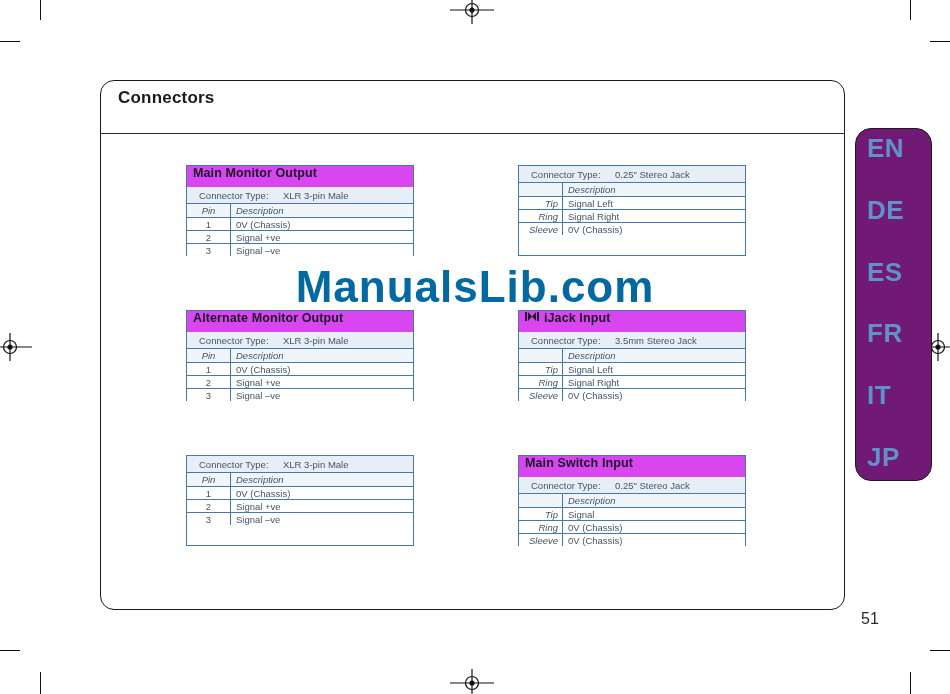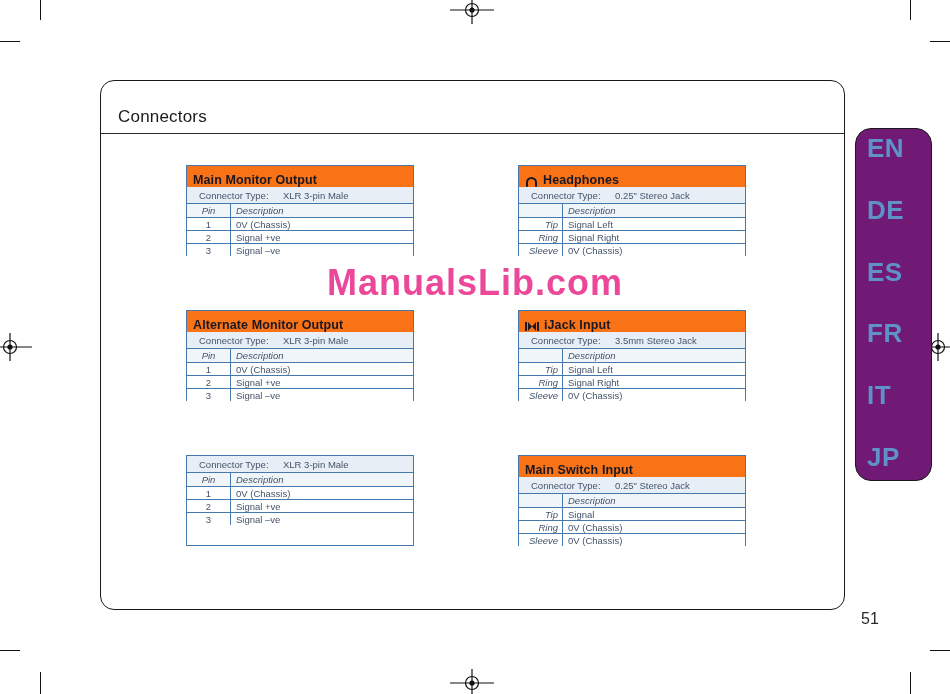--- a/index.html
+++ b/index.html
@@ -10,36 +10,36 @@
   
   .cropmark{position:absolute;background:#111;}
   
   .regmark{position:absolute;width:44px;height:28px;}
   
   #main-box{
     position:absolute;left:100px;top:80px;width:745px;height:530px;
     border:1.5px solid #1a1a1a;border-radius:14px;background:#fff;box-sizing:border-box;
   }
   #page-title{
-    position:absolute;left:17px;top:26px;font-size:17px;font-weight:normal;color:#1a1a1a;
+    position:absolute;left:17px;top:7px;font-size:17px;font-weight:bold;color:#1a1a1a;
     letter-spacing:0.2px;
   }
   #title-divider{position:absolute;left:0;top:52px;width:100%;height:1px;background:#2a2a2a;}
   
   #tables-grid{
     position:absolute;left:85px;top:84px;
     display:grid;grid-template-columns:228px 228px;grid-auto-rows:91px;
     column-gap:104px;row-gap:54px;
   }
   .ctable{
     width:228px;height:91px;border:1px solid #4579ae;background:#fff;
     box-sizing:border-box;display:flex;flex-direction:column;color:#44546b;
   }
   .t-titlebar{
-    background:#f97316;height:21px;display:flex;align-items:flex-end;
+    background:#d946ef;height:21px;display:flex;align-items:flex-start;
     padding-left:6px;gap:5px;flex:none;
   }
   .t-title{font-size:12.5px;font-weight:bold;color:#181826;letter-spacing:0.1px;}
   .t-icon{display:none;line-height:0;}
   .t-ctrow{
     background:#e7eef6;height:16px;display:flex;align-items:center;
     padding-left:12px;font-size:9.5px;color:#44546b;flex:none;
   }
   .t-ctlabel{width:84px;flex:none;}
   .t-ctvalue{}
@@ -54,21 +54,21 @@
     align-self:stretch;display:flex;align-items:center;padding:0 4px;
   }
   .cell2{flex:1;padding-left:5px;}
   .pin-table .t-row .cell1{justify-content:center;}
   .pin-table .t-hrow .cell1{justify-content:center;text-align:right;}
   .trs-table .cell1{justify-content:flex-end;font-style:italic;}
   .trs-table .t-hrow .cell1{font-style:italic;}
   
   #watermark{
     position:absolute;left:0;top:262px;width:100%;text-align:center;
-    font-size:36px;font-weight:bold;color:#ec4899;letter-spacing:1px;
+    font-size:44px;font-weight:bold;color:#0369a1;letter-spacing:1px;
     mix-blend-mode:multiply;z-index:6;pointer-events:none;white-space:nowrap;
   }
   
   #lang-tab{
     position:absolute;left:855px;top:128px;width:77px;height:353px;
     border:1.5px solid #1a1a1a;border-radius:16px;box-sizing:border-box;
     display:flex;flex-direction:column;justify-content:space-between;
     padding:6px 0 10px 11px;background:#701a75;
   }
   .lang-item{
@@ -142,29 +142,20 @@
             <span class="cell1">2</span>
             <span class="cell2">Signal +ve</span>
           </div>
           <div class="t-row">
             <span class="cell1">3</span>
             <span class="cell2">Signal –ve</span>
           </div>
         </div>
 
   <div class="ctable trs-table">
-    <div class="t-titlebar">
-      <span class="t-icon icon-hp" style="display: inline-block;">
-        <svg width="13" height="11" viewBox="0 0 13 11">
-          <path d="M2 10 L2 6.5 A4.5 4.5 0 0 1 11 6.5 L11 10" fill="none" stroke="#181826" stroke-width="2" stroke-linecap="round"></path>
-        </svg>
-      </span>
-
-      <span class="t-title">Headphones</span>
-    </div>
     <div class="t-ctrow">
       <span class="t-ctlabel">Connector Type:</span>
       <span class="t-ctvalue">0.25" Stereo Jack</span>
     </div>
     <div class="t-hrow">
       <span class="cell1 t-c1h"></span>
       <span class="cell2 t-c2h">Description</span>
     </div>
   <div class="t-row">
             <span class="cell1">Tip</span>

